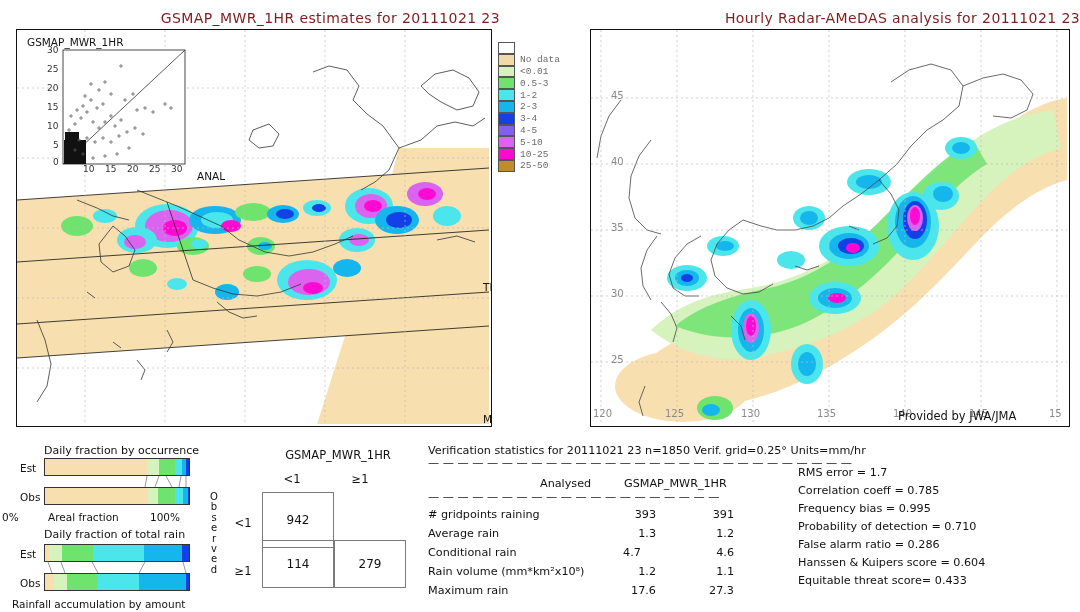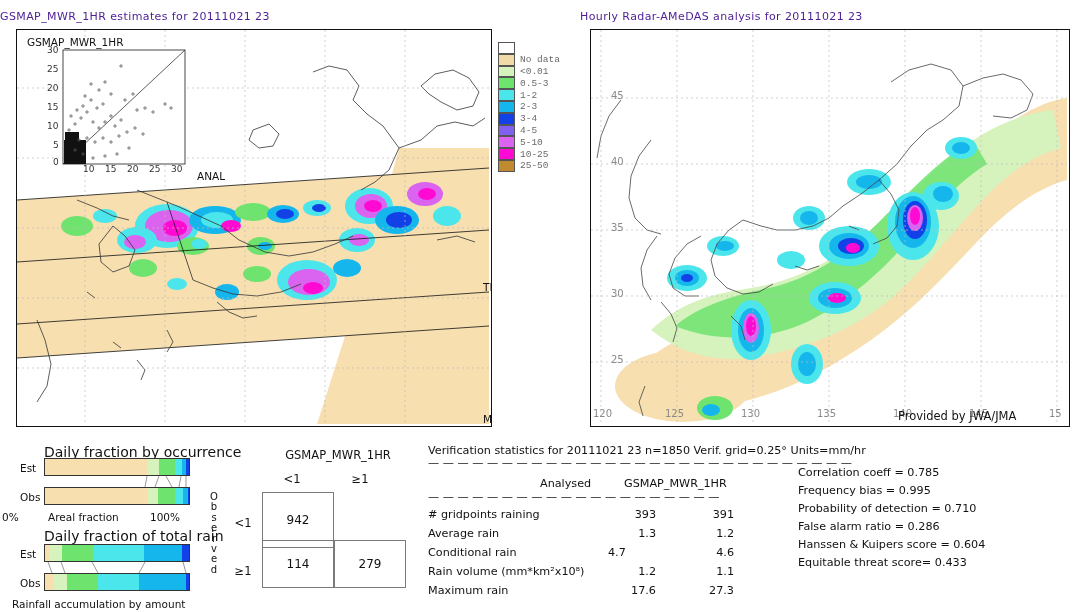--- a/index.html
+++ b/index.html
@@ -1,31 +1,31 @@
 <!DOCTYPE html>
 <html><head>
 <meta charset="utf-8">
 <style>
   html,body{margin:0;padding:0;background:#ffffff;}
   body{width:1080px;height:612px;position:relative;overflow:hidden;
        font-family:"DejaVu Sans","Liberation Sans",sans-serif;color:#1a1a1a;}
   .abs{position:absolute;}
-  .panel-title{font-size:11px;color:#4c1d95;letter-spacing:.4px;text-align:left;white-space:nowrap;}
+  .panel-title{font-size:14px;color:#7f1d1d;letter-spacing:.4px;text-align:right;white-space:nowrap;}
   .map-frame{border:1px solid #111;background:#fff;overflow:hidden;}
   .tick{position:absolute;font-size:10px;color:#8a8a8a;white-space:nowrap;}
   .cbar-row{display:flex;align-items:center;height:11.8px;}
   .cbar-sw{width:17px;height:11.8px;border:1px solid #555;box-sizing:border-box;}
   .cbar-lb{font-size:9.5px;color:#6b6b6b;margin-left:5px;white-space:nowrap;font-family:Liberation Mono, monospace;}
   .statline{font-size:11.2px;white-space:nowrap;color:#111;}
   .dash{font-size:11.2px;color:#111;letter-spacing:0px;white-space:nowrap;}
   .ct-cell{position:absolute;display:flex;align-items:center;justify-content:center;
            font-size:12px;color:#111;box-sizing:border-box;border:1px solid #7a7a7a;}
   .ct-hdr{position:absolute;font-size:11.5px;color:#111;text-align:center;white-space:nowrap;}
   .vword{position:absolute;font-size:10px;color:#111;line-height:10.4px;text-align:center;}
-  .bar-title{position:absolute;font-size:14px;color:#111;white-space:nowrap;}
+  .bar-title{position:absolute;font-size:11px;color:#111;white-space:nowrap;}
   .bar-lab{position:absolute;font-size:10.5px;color:#111;white-space:nowrap;}
   .bar-track{position:absolute;border:1px solid #333;box-sizing:border-box;display:flex;overflow:hidden;}
   .seg{height:100%;}
   .sc-lab{position:absolute;font-size:9px;color:#333;white-space:nowrap;}
   .swath-lab{position:absolute;font-size:10.5px;color:#111;white-space:nowrap;background:transparent;}
   svg{display:block;}
 </style>
 </head>
 <body>
 
@@ -484,35 +484,36 @@
         <span class="statline" style="position: absolute; left: 180px; top: 0px; width: 48px; text-align: right;">393</span>
         <span class="statline" style="position: absolute; left: 258px; top: 0px; width: 48px; text-align: right;">391</span>
       </div>
       <div style="position: relative; height: 19px;">
         <span class="statline" style="position: absolute; left: 0px; top: 0px;">Average rain</span>
         <span class="statline" style="position: absolute; left: 180px; top: 0px; width: 48px; text-align: right;">1.3</span>
         <span class="statline" style="position: absolute; left: 258px; top: 0px; width: 48px; text-align: right;">1.2</span>
       </div>
       <div style="position: relative; height: 19px;">
         <span class="statline" style="position: absolute; left: 0px; top: 0px;">Conditional rain</span>
-        <span class="statline" style="position: absolute; left: 180px; top: 0px; width: 48px; text-align: left;">4.7</span>
+        <span class="statline" style="position: absolute; left: 180px; top: 0px; width: 48px; text-align: center;">4.7</span>
         <span class="statline" style="position: absolute; left: 258px; top: 0px; width: 48px; text-align: right;">4.6</span>
       </div>
       <div style="position: relative; height: 19px;">
         <span class="statline" style="position: absolute; left: 0px; top: 0px;">Rain volume (mm*km²x10⁸)</span>
         <span class="statline" style="position: absolute; left: 180px; top: 0px; width: 48px; text-align: right;">1.2</span>
         <span class="statline" style="position: absolute; left: 258px; top: 0px; width: 48px; text-align: right;">1.1</span>
       </div>
       <div style="position: relative; height: 19px;">
         <span class="statline" style="position: absolute; left: 0px; top: 0px;">Maximum rain</span>
         <span class="statline" style="position: absolute; left: 180px; top: 0px; width: 48px; text-align: right;">17.6</span>
         <span class="statline" style="position: absolute; left: 258px; top: 0px; width: 48px; text-align: right;">27.3</span>
       </div>
     </div>
   <div id="score-rows" style="position:absolute;left:370px;top:20px;width:282px;">
+      <div class="statline" style="height: 18px; line-height: 18px;">RMS error = 1.7</div>
       <div class="statline" style="height: 18px; line-height: 18px;">Correlation coeff = 0.785</div>
       <div class="statline" style="height: 18px; line-height: 18px;">Frequency bias = 0.995</div>
       <div class="statline" style="height: 18px; line-height: 18px;">Probability of detection = 0.710</div>
       <div class="statline" style="height: 18px; line-height: 18px;">False alarm ratio = 0.286</div>
       <div class="statline" style="height: 18px; line-height: 18px;">Hanssen &amp; Kuipers score = 0.604</div>
       <div class="statline" style="height: 18px; line-height: 18px;">Equitable threat score= 0.433</div>
     </div>
 </div>
 
 </body></html>

